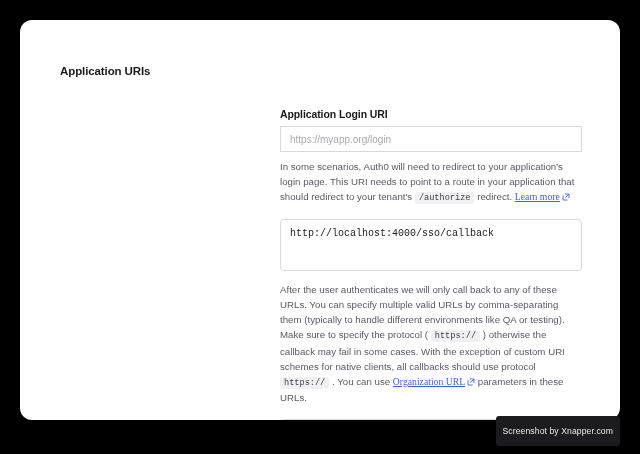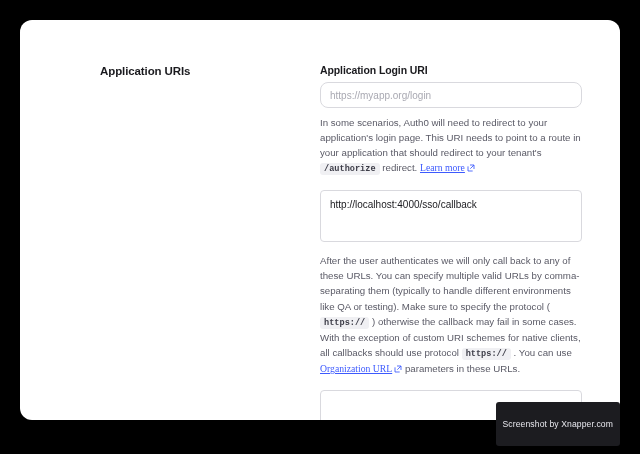--- a/index.html
+++ b/index.html
@@ -20,21 +20,20 @@
   }
   .card {
     position: absolute;
     left: 20px;
     top: 20px;
     width: 600px;
     height: 400px;
     background: #ffffff;
     border-radius: 12px;
     overflow: hidden;
-    padding-left: 40px;
   }
   .card-inner {
     display: flex;
     padding: 26px 20px 0 20px;
     height: 100%;
   }
   .left-col {
     width: 240px;
     flex: 0 0 240px;
     padding-left: 20px;
@@ -50,43 +49,44 @@
     flex: 1;
     padding-right: 18px;
     padding-top: 18px;
   }
   .field-label {
     font-size: 10.5px;
     font-weight: bold;
     color: #1a1a1e;
     margin-bottom: 6px;
     letter-spacing: -0.1px;
+    margin-top: 44px;
   }
   .text-input {
     width: 100%;
     height: 26px;
     border: 1px solid #d9d9de;
-    border-radius: 8px;
+    border-radius: 0;
     padding: 0 9px;
     font-size: 10px;
     font-family: "Liberation Sans", sans-serif;
     color: #1a1a1e;
     background: #ffffff;
     outline: none;
   }
   .text-input::placeholder {
     color: #a9a9b2;
   }
   .textarea {
     width: 100%;
     border: 1px solid #d9d9de;
     border-radius: 4px;
     padding: 7px 9px;
     font-size: 10px;
-    font-family: Liberation Sans, sans-serif;
+    font-family: Liberation Mono, monospace;
     color: #1a1a1e;
     background: #ffffff;
     outline: none;
     resize: none;
     line-height: 1.4;
   }
   .ta-callback { height: 52px; }
   .ta-logout { height: 42px; }
   .help {
     font-size: 9.7px;
@@ -95,21 +95,20 @@
     margin-top: 7px;
   }
   .code {
     font-family: "Liberation Mono", monospace;
     font-size: 8.6px;
     background: #f0f0f3;
     border-radius: 3px;
     padding: 1px 4px;
     color: #3d3d48;
     white-space: nowrap;
-    font-weight: bold;
   }
   a.link {
     color: #3d5afe;
     text-decoration: underline;
     cursor: pointer;
     font-family: Liberation Serif, serif;
   }
   .ext-icon {
     display: inline-block;
     width: 8px;
@@ -118,21 +117,21 @@
     margin-left: 2px;
   }
   .field-block { margin-bottom: 14px; }
   .watermark {
     position: absolute;
     right: 20px;
     bottom: 8px;
     background: #1c1c20;
     color: #e8e8ee;
     font-size: 8.6px;
-    padding: 17px 7px;
+    padding: 10px 7px;
     border-radius: 3px;
     letter-spacing: 0.1px;
   }
 </style>
 </head>
 <body>
 
 <div class="screen">
   <div class="card">
     <div class="card-inner">

